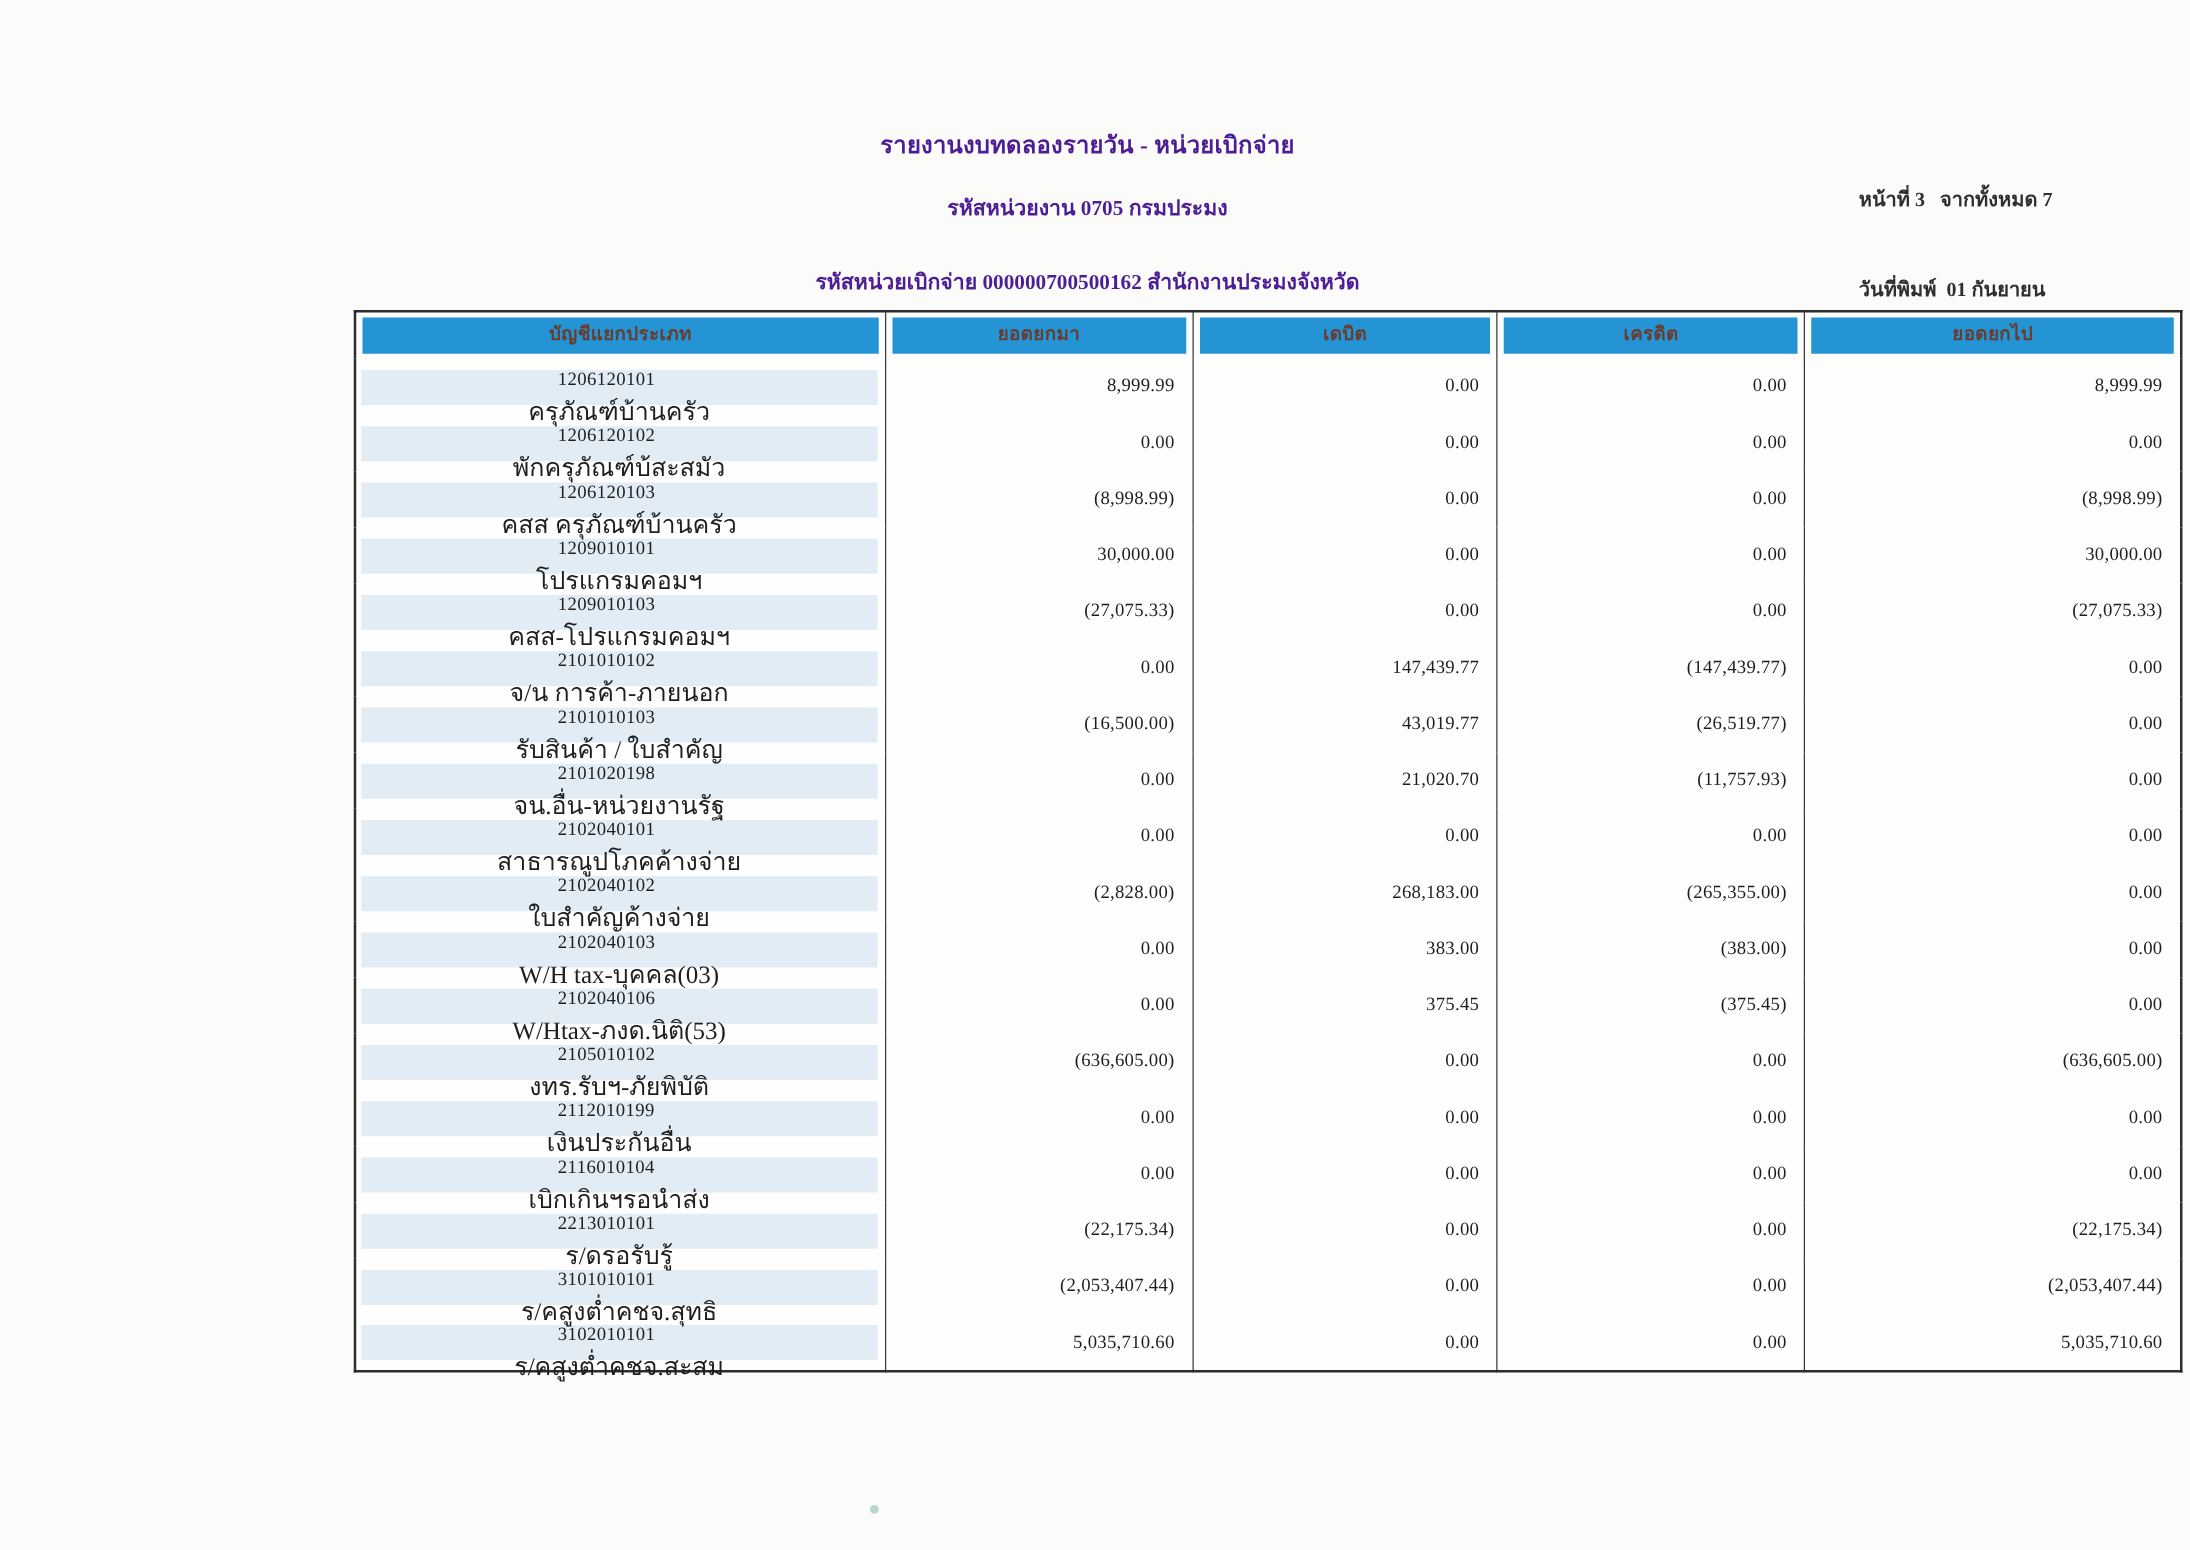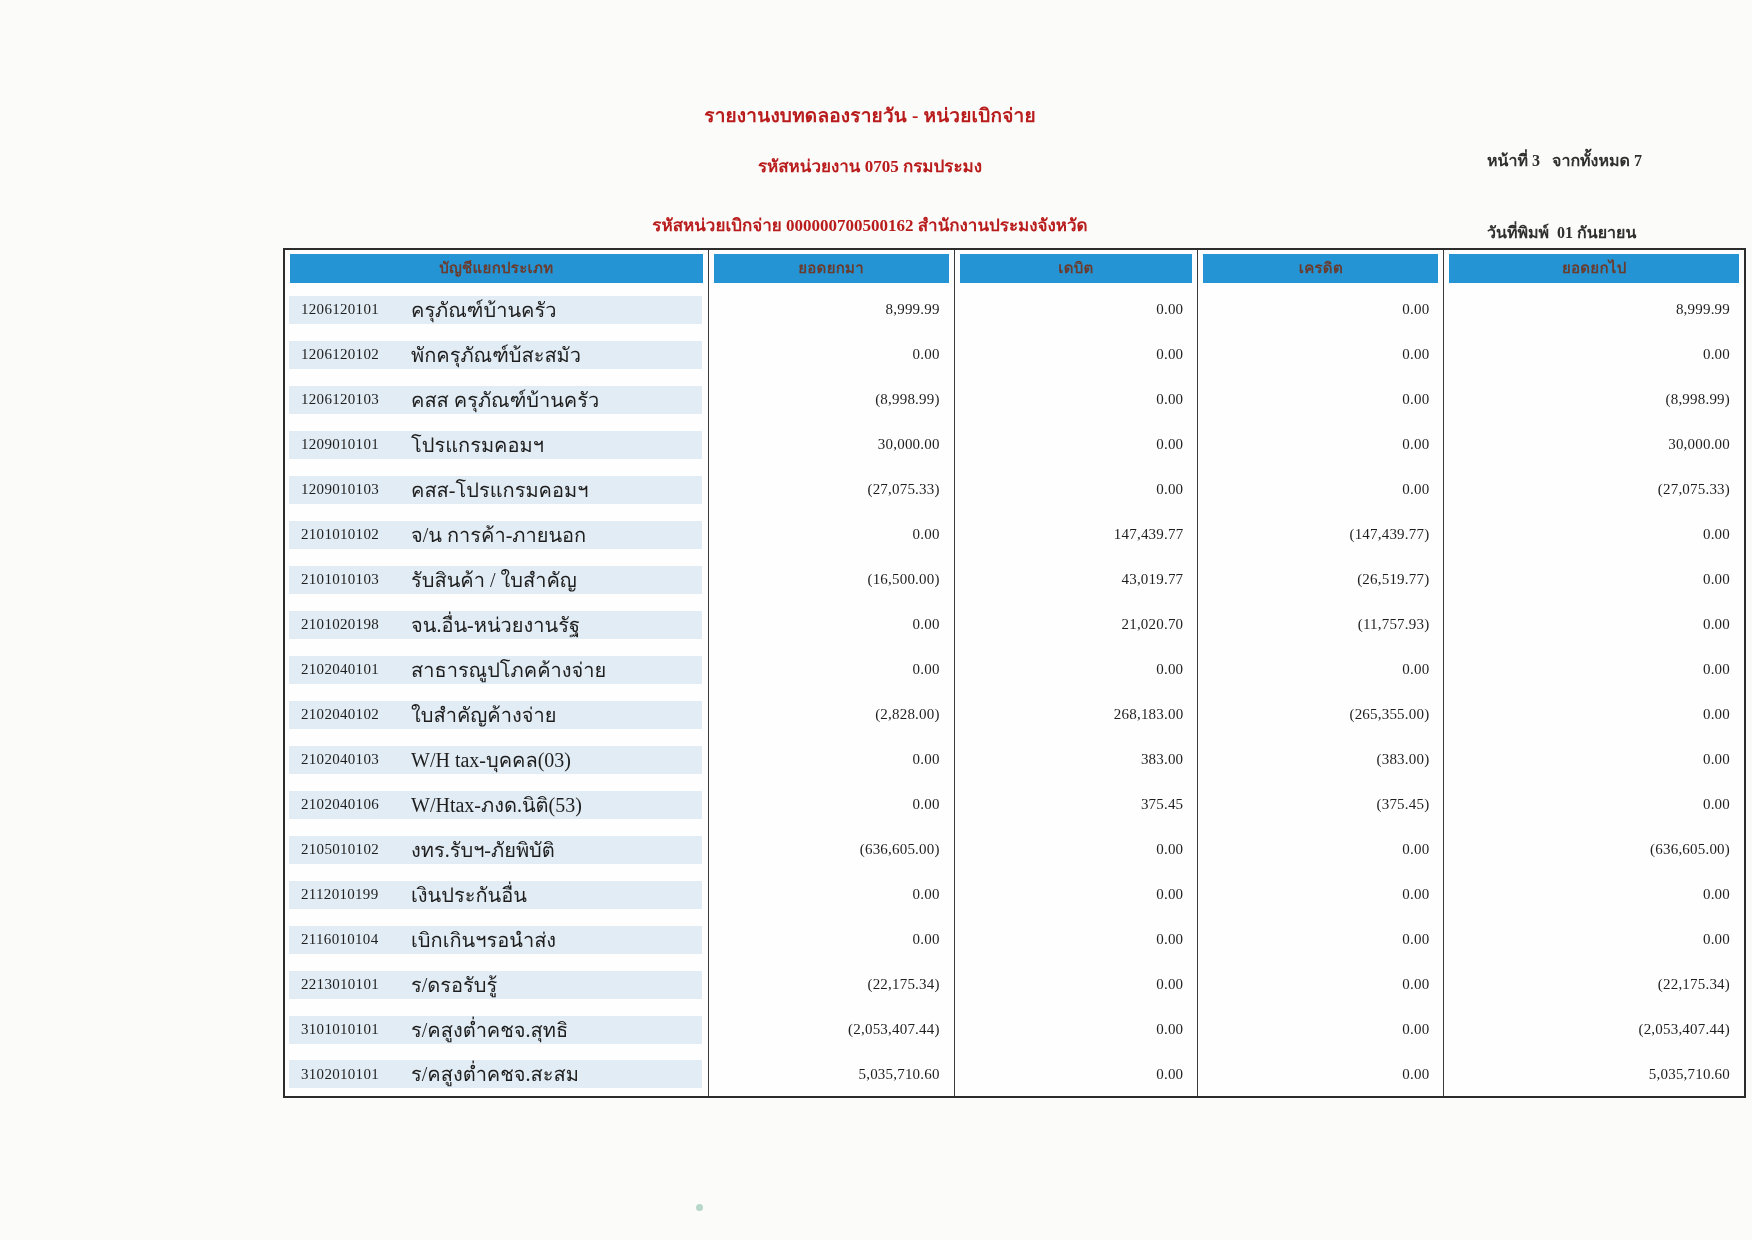--- a/index.html
+++ b/index.html
@@ -11,21 +11,21 @@
     color: #2e2e2e;
     overflow: hidden;
   }
 
   
   .report-header {
     position: absolute;
     top: 100px; left: 0;
     width: 1740px;
     text-align: center;
-    color: #b91c1c;
+    color: #4c1d95;
   }
   .report-header .line1 { font-size: 19px; font-weight: bold; letter-spacing: .2px; }
   .report-header .line2 { font-size: 17px; font-weight: bold; margin-top: 22px; }
   .report-header .line3 { font-size: 17px; font-weight: bold; margin-top: 32px; }
   .report-header .line4 { font-size: 17px; font-weight: bold; margin-top: 13px; padding-left: 24px; }
 
   
   .page-info {
     position: absolute;
     top: 101px; left: 1487px;
@@ -85,20 +85,21 @@
     font-size: 15.5px;
     color: #1e1e1e;
   }
   td.cell-account { padding: 0; }
   .acct-stripe {
     display: flex;
     align-items: center;
     height: 28px;
     margin: 0 6px 0 4px;
     background: var(--row-stripe, #e2ecf4);
+    flex-direction: column;
   }
   .acct-code {
     width: 122px;
     padding-left: 12px;
     font-size: 15px;
     letter-spacing: .3px;
   }
   .acct-name { flex: 1; font-size: 20px; }
 
   td.cell-amount {

